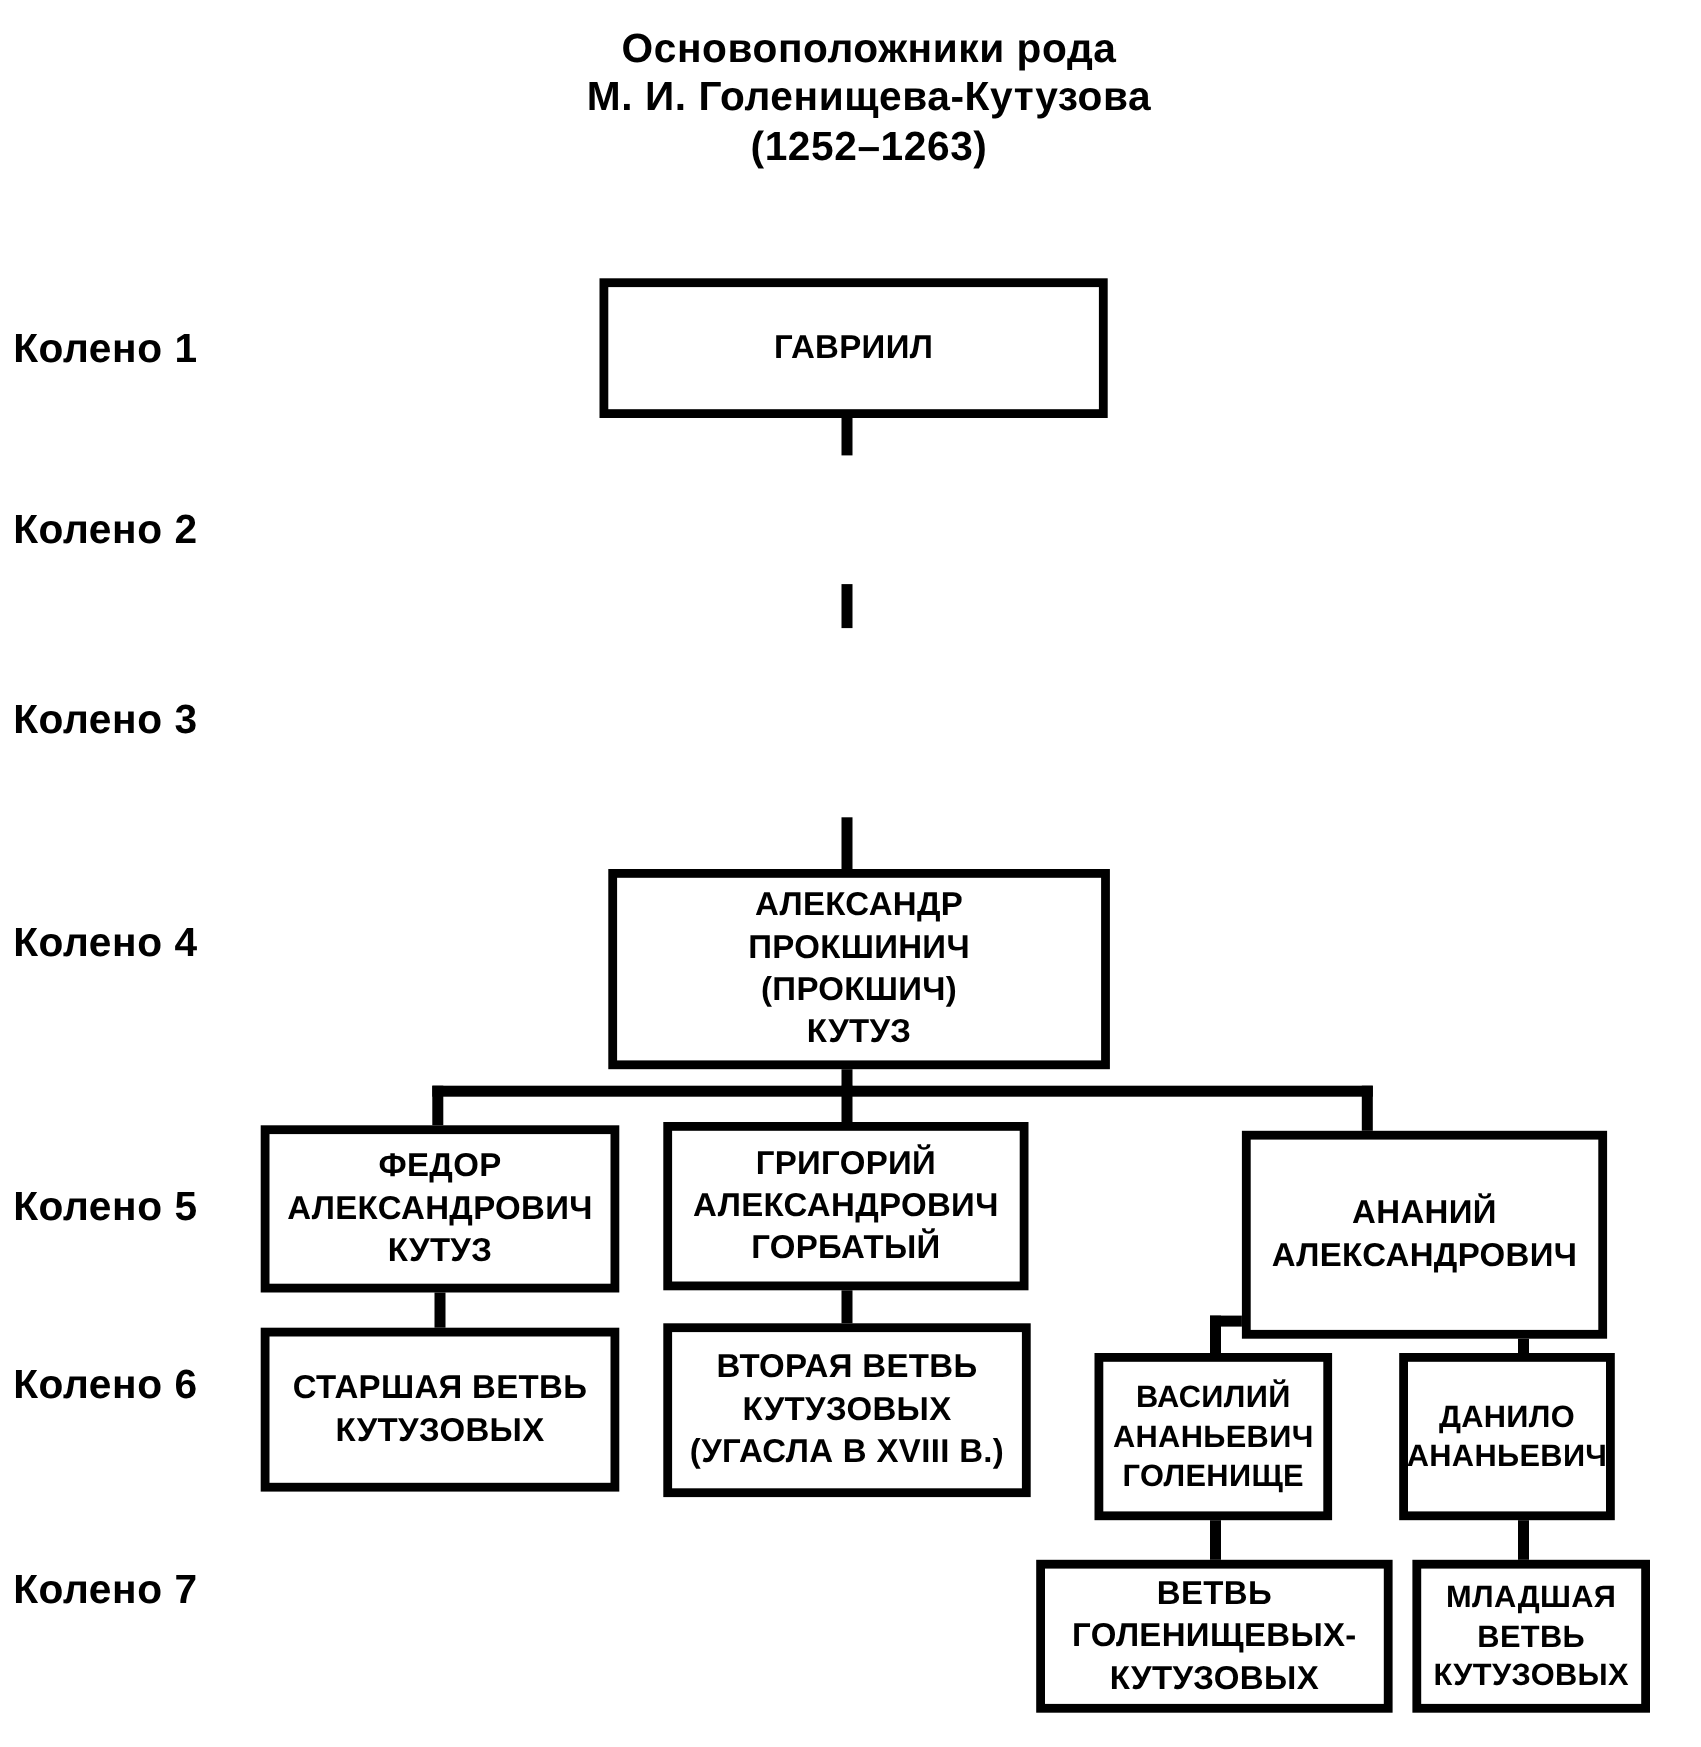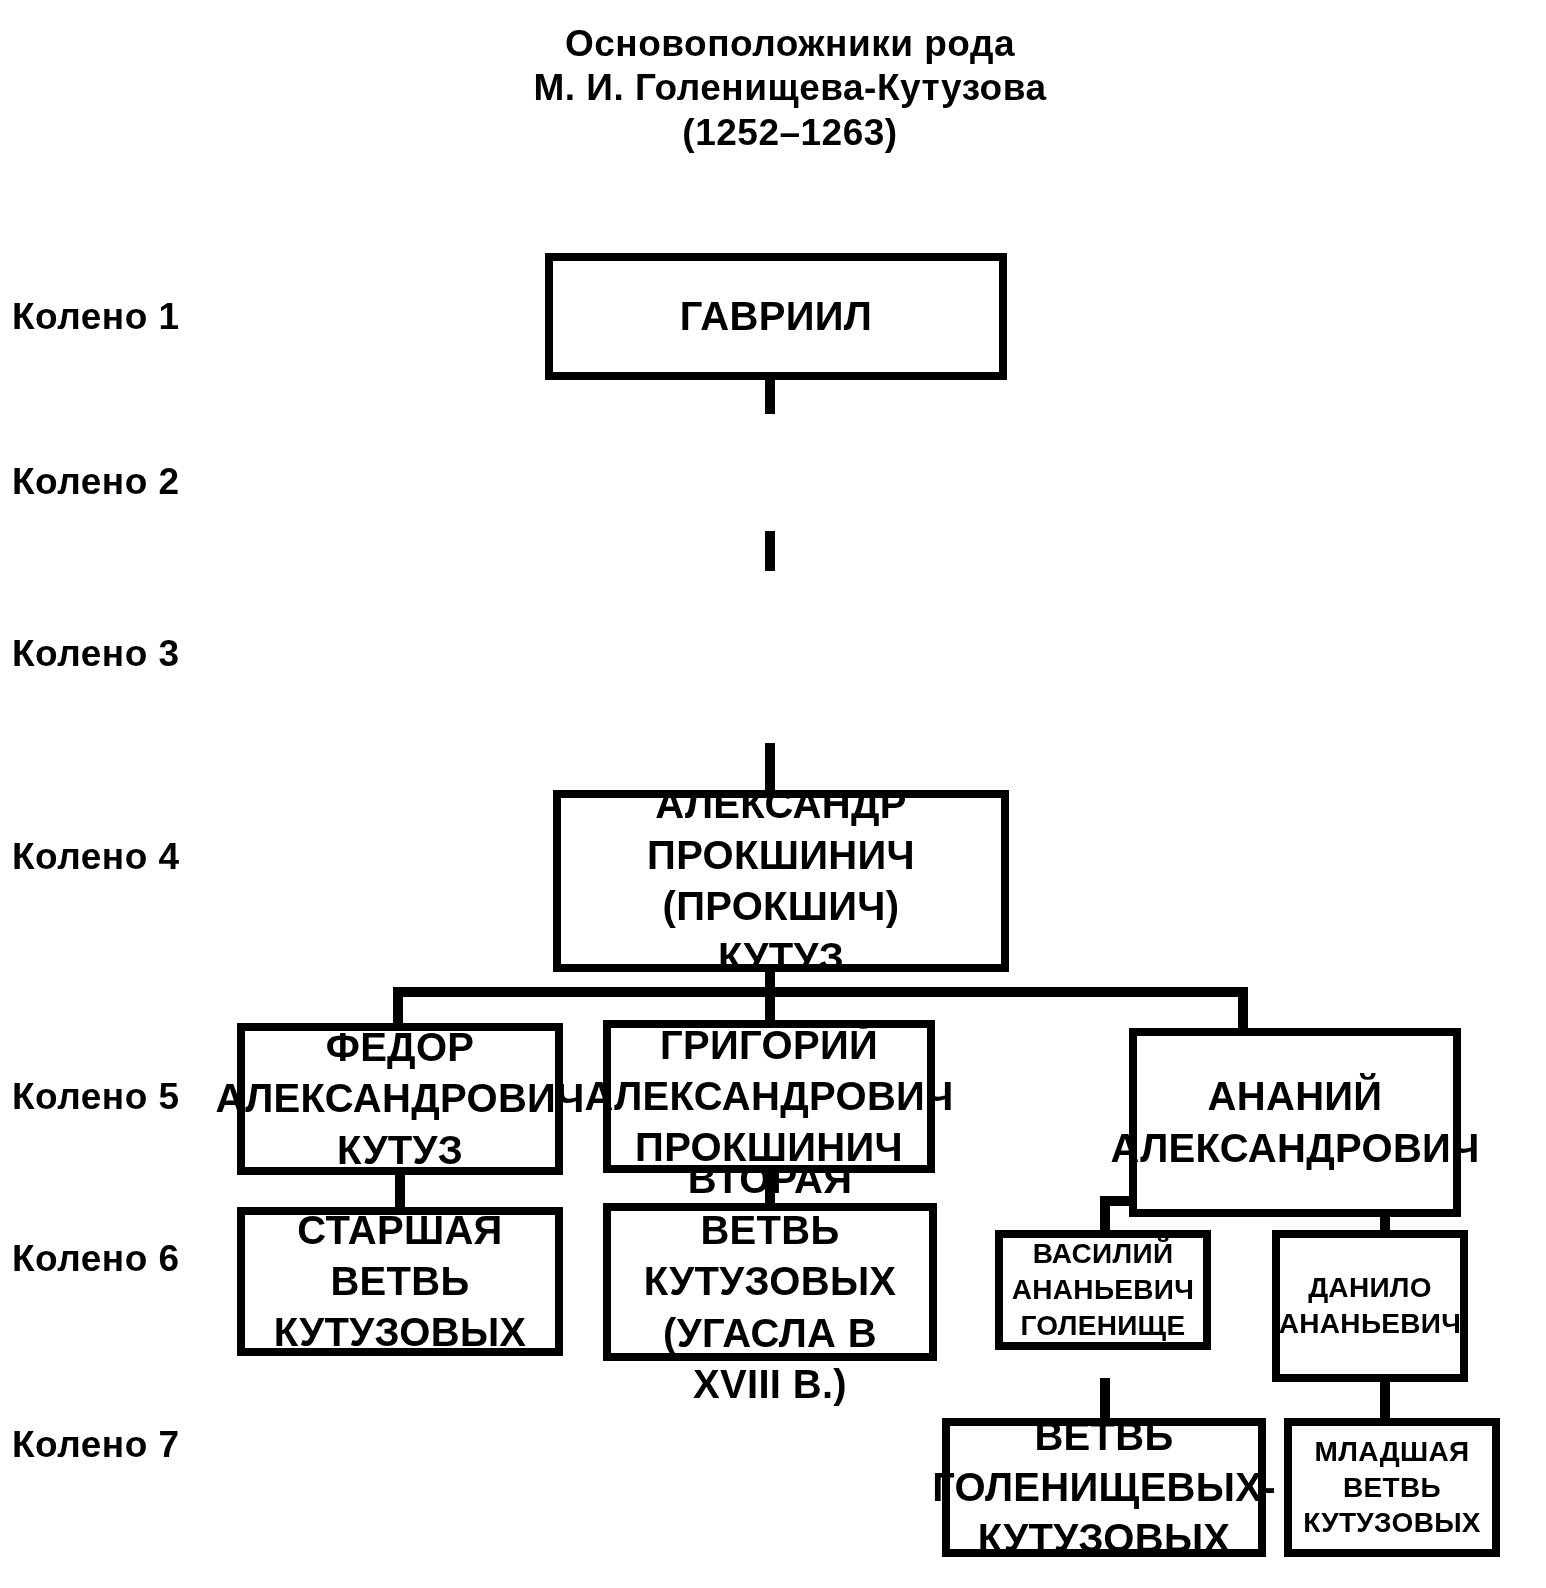--- a/index.html
+++ b/index.html
@@ -39,21 +39,21 @@
   }
   .node {
     position: absolute;
     box-sizing: border-box;
     border: 8px solid #000000;
     background: #ffffff;
     display: flex;
     align-items: center;
     justify-content: center;
     text-align: center;
-    font-size: 40px;
+    font-size: 30px;
     font-weight: bold;
     line-height: 1.28;
     letter-spacing: 0.3px;
     white-space: pre-line;
     padding: 2px 4px;
   }
   .node.sm { font-size: 28px; }
   .conn {
     position: absolute;
     background: #000000;
@@ -97,30 +97,30 @@
   <div class="node" style="left:553px; top:790px; width:456px; height:182px">АЛЕКСАНДР
 ПРОКШИНИЧ
 (ПРОКШИЧ)
 КУТУЗ</div>
 
   <div class="node" style="left:237px; top:1023px; width:326px; height:152px">ФЕДОР
 АЛЕКСАНДРОВИЧ
 КУТУЗ</div>
   <div class="node" style="left:603px; top:1020px; width:332px; height:153px">ГРИГОРИЙ
 АЛЕКСАНДРОВИЧ
-ПРОКШИНИЧ</div>
+ГОРБАТЫЙ</div>
   <div class="node" style="left:1129px; top:1028px; width:332px; height:189px">АНАНИЙ
 АЛЕКСАНДРОВИЧ</div>
 
   <div class="node" style="left:237px; top:1207px; width:326px; height:149px">СТАРШАЯ ВЕТВЬ
 КУТУЗОВЫХ</div>
   <div class="node" style="left:603px; top:1203px; width:334px; height:158px">ВТОРАЯ ВЕТВЬ
 КУТУЗОВЫХ
 (УГАСЛА В XVIII В.)</div>
-  <div class="node sm" style="left:995px; top:1230px; width:216px; height:120px">ВАСИЛИЙ
+  <div class="node sm" style="left:995px; top:1230px; width:216px; height:152px">ВАСИЛИЙ
 АНАНЬЕВИЧ
 ГОЛЕНИЩЕ</div>
   <div class="node sm" style="left:1272px; top:1230px; width:196px; height:152px">ДАНИЛО
 АНАНЬЕВИЧ</div>
 
   <div class="node" style="left:942px; top:1418px; width:324px; height:139px">ВЕТВЬ
 ГОЛЕНИЩЕВЫХ-
 КУТУЗОВЫХ</div>
   <div class="node sm" style="left:1284px; top:1418px; width:216px; height:139px">МЛАДШАЯ
 ВЕТВЬ

